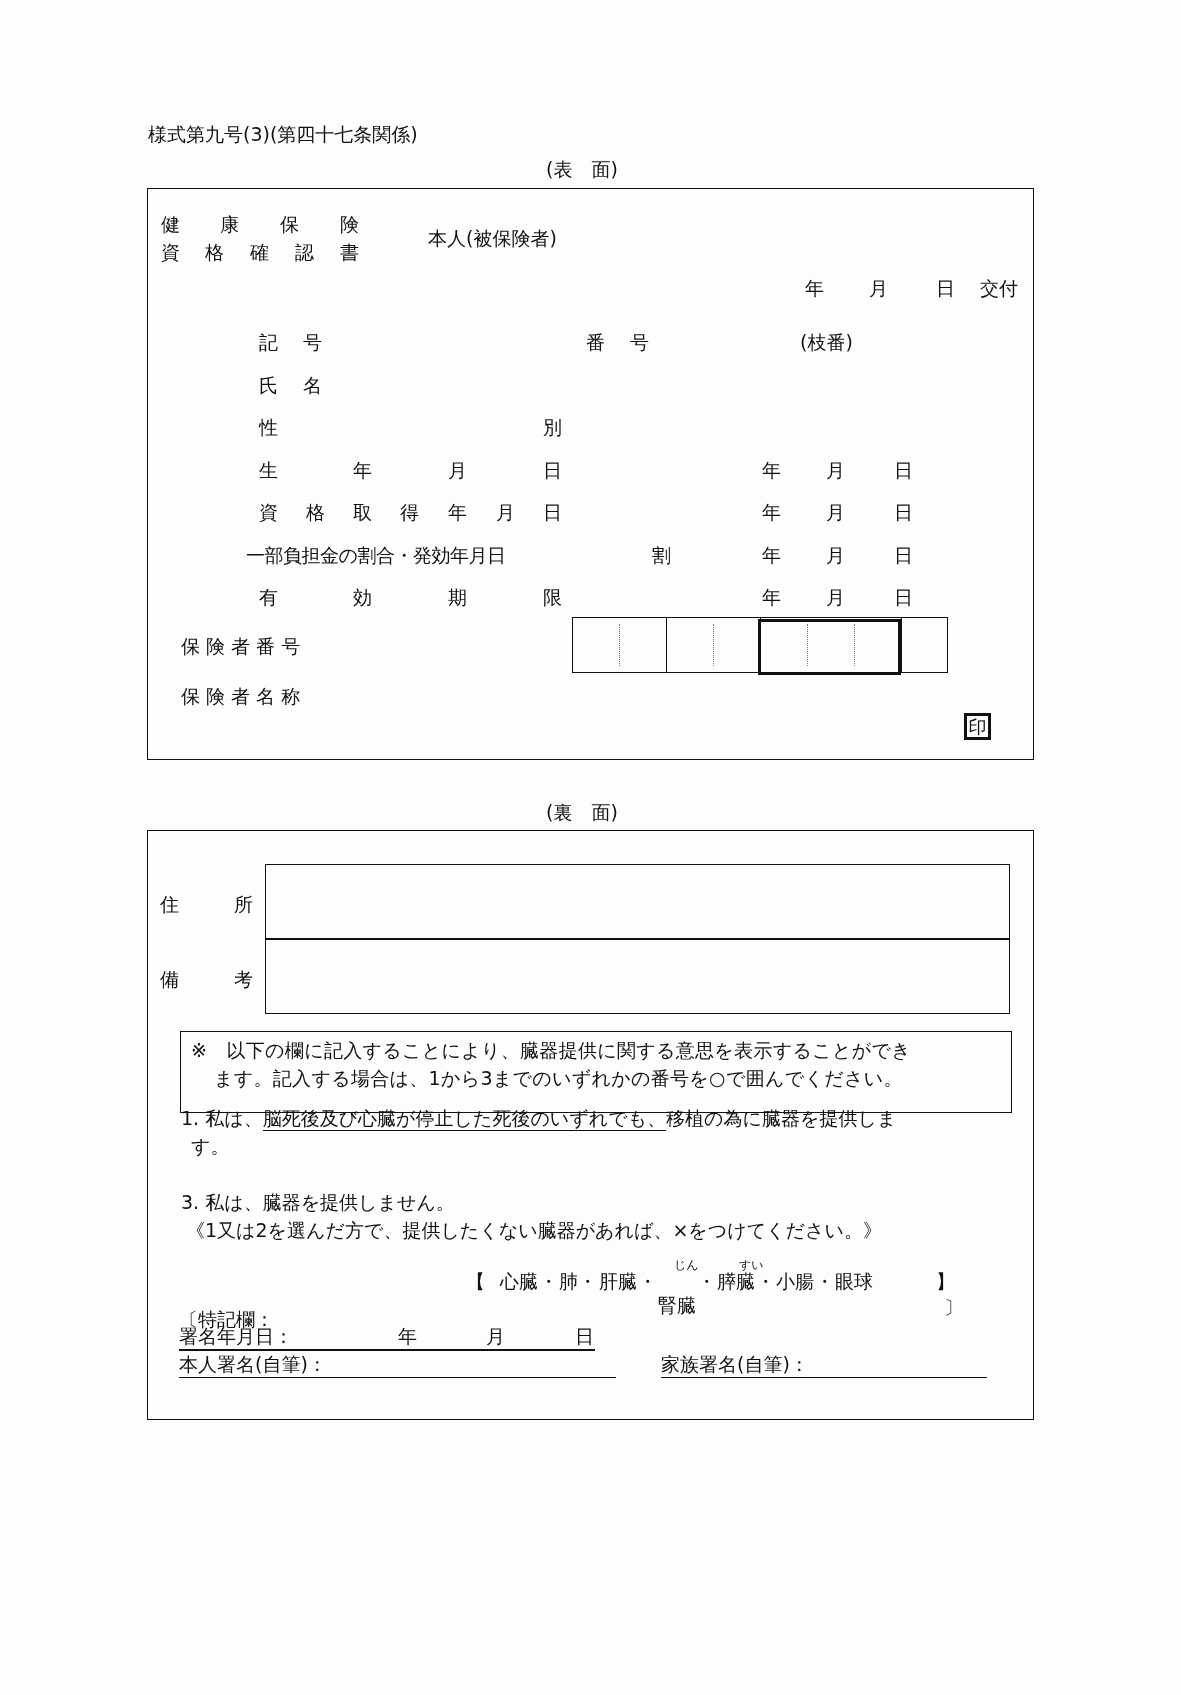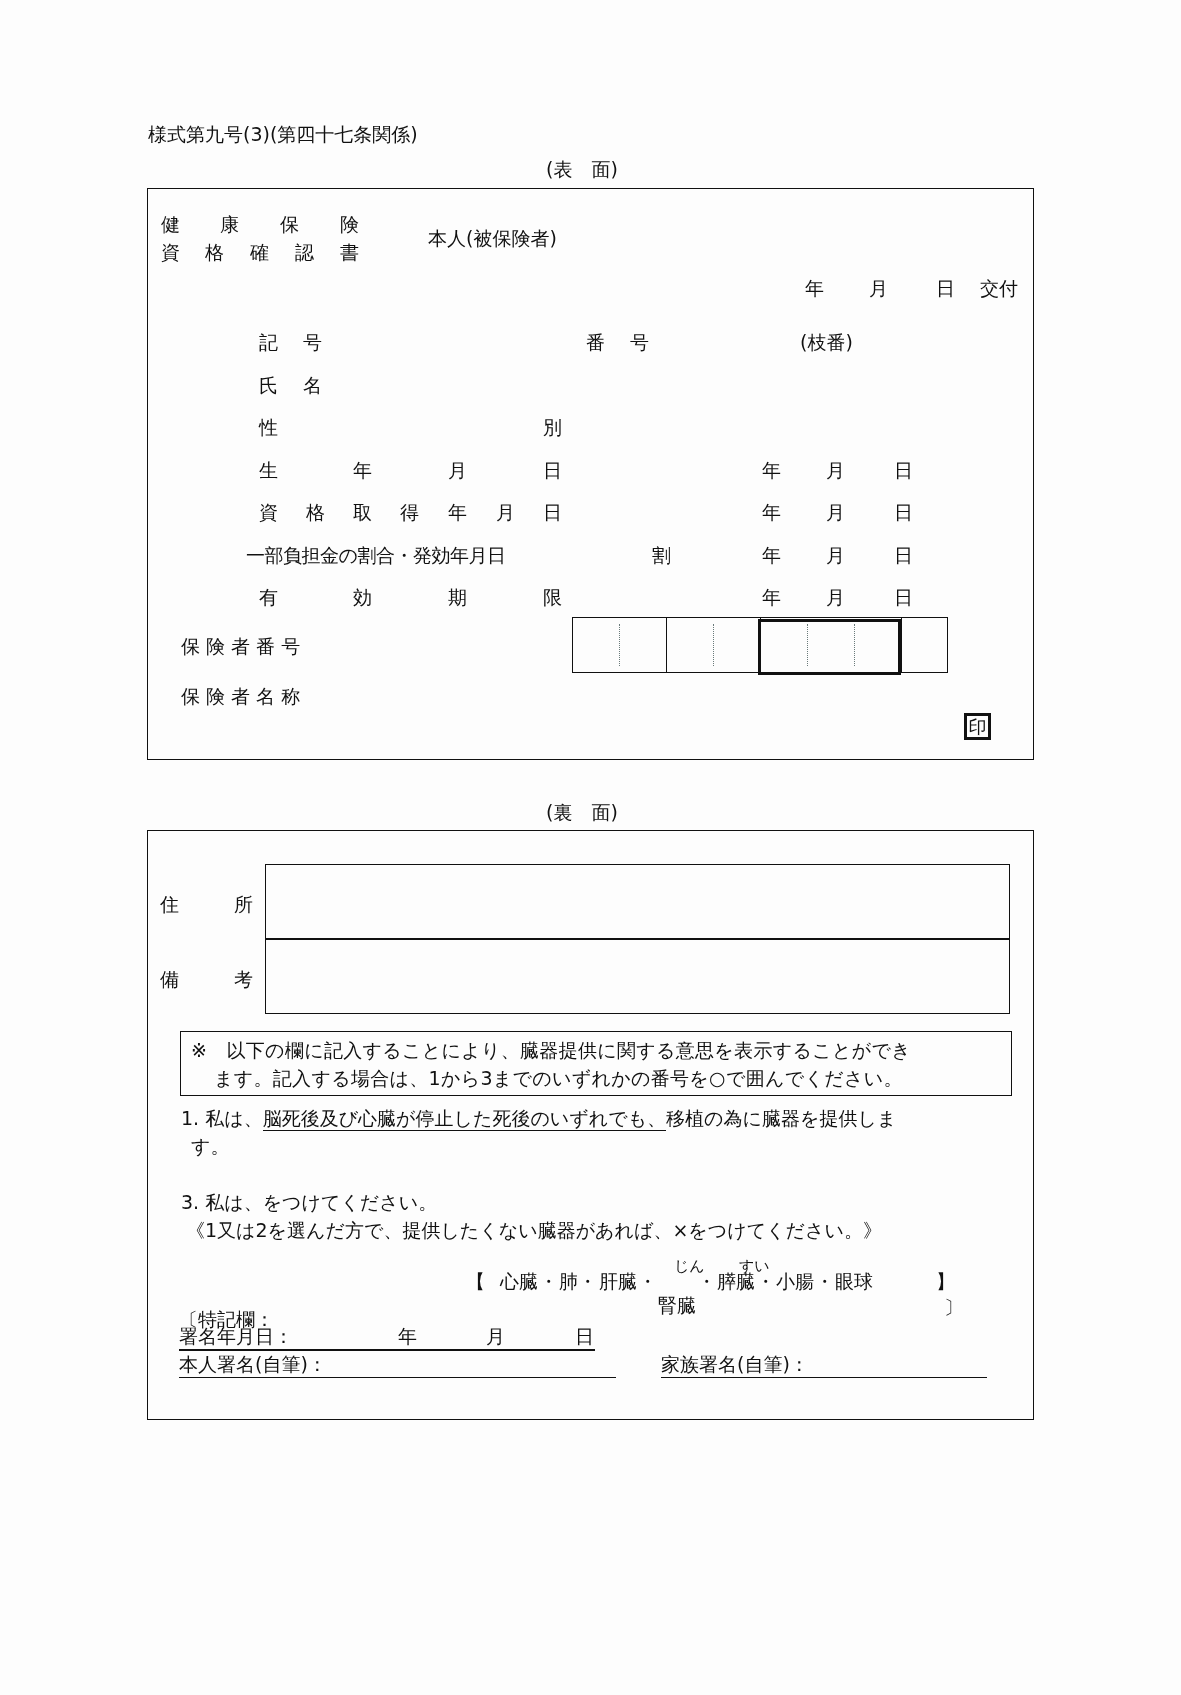--- a/index.html
+++ b/index.html
@@ -5,21 +5,21 @@
   * { box-sizing: border-box; margin: 0; padding: 0; }
   html, body { width: 1181px; height: 1695px; background: #fdfdfd; }
   body { position: relative; font-family: "DejaVu Sans", sans-serif; color: #111; font-size: 19px; }
   .abs { position: absolute; white-space: nowrap; line-height: 1; }
   .panel { position: absolute; border: 1.5px solid #111; background: #fdfdfd; }
   .cell-box { position: absolute; border: 1.5px solid #111; }
   .dotline { position: absolute; top: 6px; bottom: 6px; width: 0; border-left: 1.5px dotted #6a7a7a; }
   .solidline { position: absolute; top: 0; bottom: 0; width: 0; border-left: 1.5px solid #111; }
   .thick { position: absolute; border: 3.5px solid #111; }
   .seal { position: absolute; border: 3px solid #111; width: 27px; height: 27px; font-size: 18px; line-height: 21px; text-align: center; }
-  .ruby { position: absolute; font-size: 15px; line-height: 1; }
+  .ruby { position: absolute; font-size: 12px; line-height: 1; }
   .ul { border-bottom: 1.5px solid #111; padding-bottom: 1px; }
   .rule { position: absolute; height: 0; border-top: 1.5px solid #111; }
   .rule.thick2 { border-top-width: 2.5px; }
 </style>
 </head>
 <body>
 
 <div class="abs" style="left:148px; top:125px;">様式第九号(3)(第四十七条関係)</div>
 <div class="abs" style="left:546px; top:160px;">(表　面)</div>
 
@@ -112,33 +112,33 @@
 <div class="panel" style="left:147px; top:830px; width:887px; height:590px;">
 
   <span class="abs" style="left:12px; top:64px;">住</span>
   <span class="abs" style="left:86px; top:64px;">所</span>
   <span class="abs" style="left:12px; top:139px;">備</span>
   <span class="abs" style="left:86px; top:139px;">考</span>
 
   <div class="cell-box" style="left:117px; top:33px; width:745px; height:76px;"></div>
   <div class="cell-box" style="left:117px; top:107px; width:745px; height:76px;"></div>
 
-  <div class="cell-box" style="left:32px; top:200px; width:832px; height:65px;">
+  <div class="cell-box" style="left:32px; top:200px; width:832px; height:82px;">
     <span class="abs" style="left:10px; top:9px; letter-spacing:0.3px;">※　以下の欄に記入することにより、臓器提供に関する意思を表示することができ</span>
     <span class="abs" style="left:33px; top:37px; letter-spacing:0.3px;">ます。記入する場合は、1から3までのいずれかの番号を○で囲んでください。</span>
   </div>
 
   <div class="abs" style="left:33px; top:278px;">
     <span>1.</span>&nbsp;<span>私は、</span><span class="ul">脳死後及び心臓が停止した死後のいずれでも、</span><span>移植の為に臓器を提供しま</span>
   </div>
   <span class="abs" style="left:43px; top:306px;">す。</span>
 
 
   <div class="abs" style="left:33px; top:362px;">
-    <span>3.</span>&nbsp;<span>私は、</span><span>をつけてください。</span>
+    <span>3.</span>&nbsp;<span>私は、</span><span>臓器を提供しません。</span>
   </div>
 
   <span class="abs" style="left:38px; top:390px;">《1又は2を選んだ方で、提供したくない臓器があれば、×をつけてください。》</span>
 
   <div>
     <span class="ruby" style="left:526px; top:428px;">じん</span>
     <span class="ruby" style="left:591px; top:428px;">すい</span>
     <span class="abs" style="left:318px; top:441px;">【</span>
     <span class="abs" style="left:352px; top:441px;">心臓</span>
     <span class="abs" style="left:391px; top:441px;">・</span>

